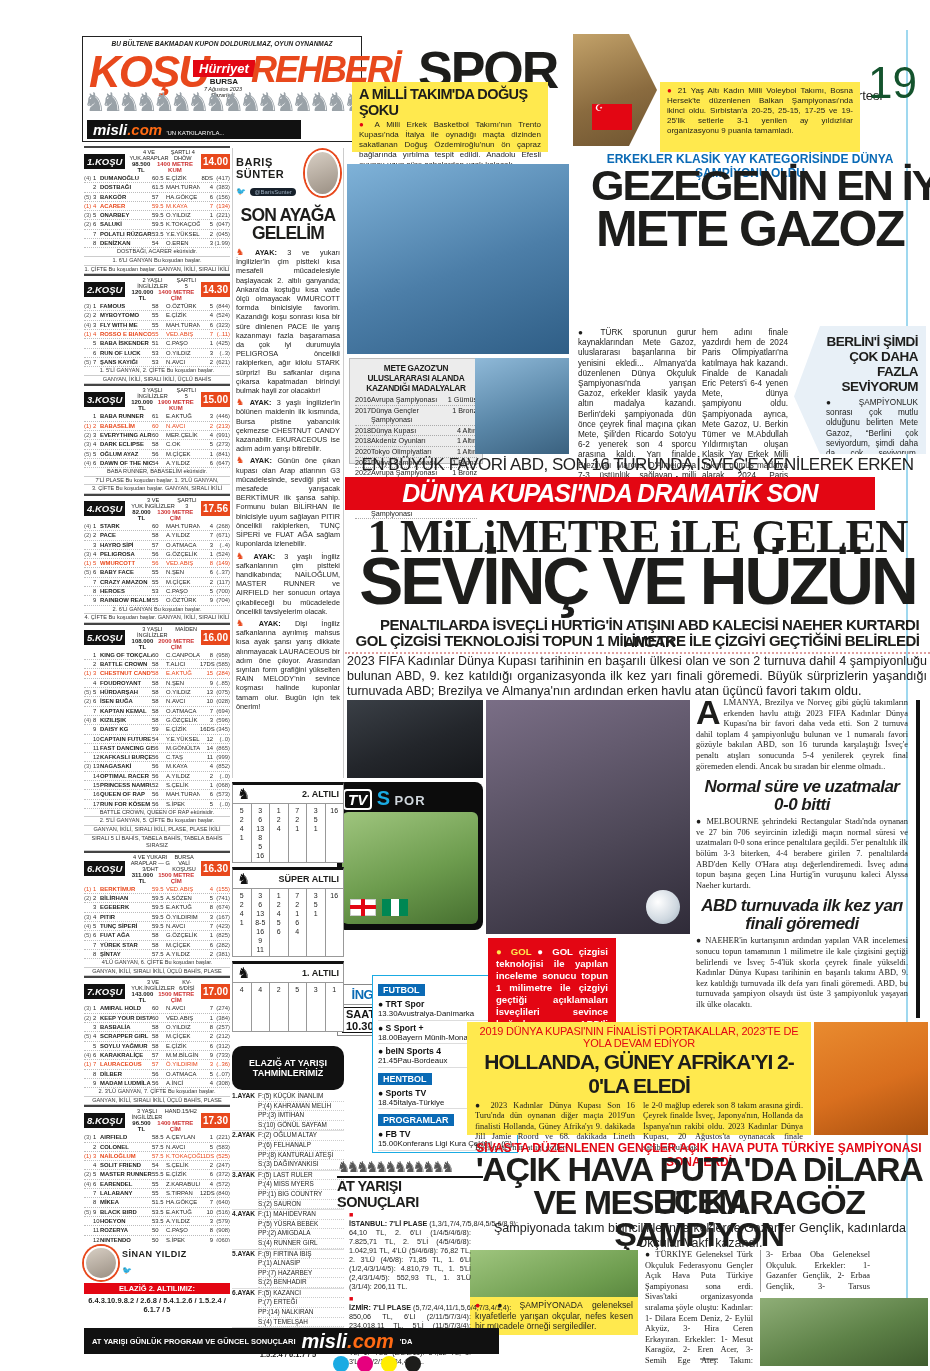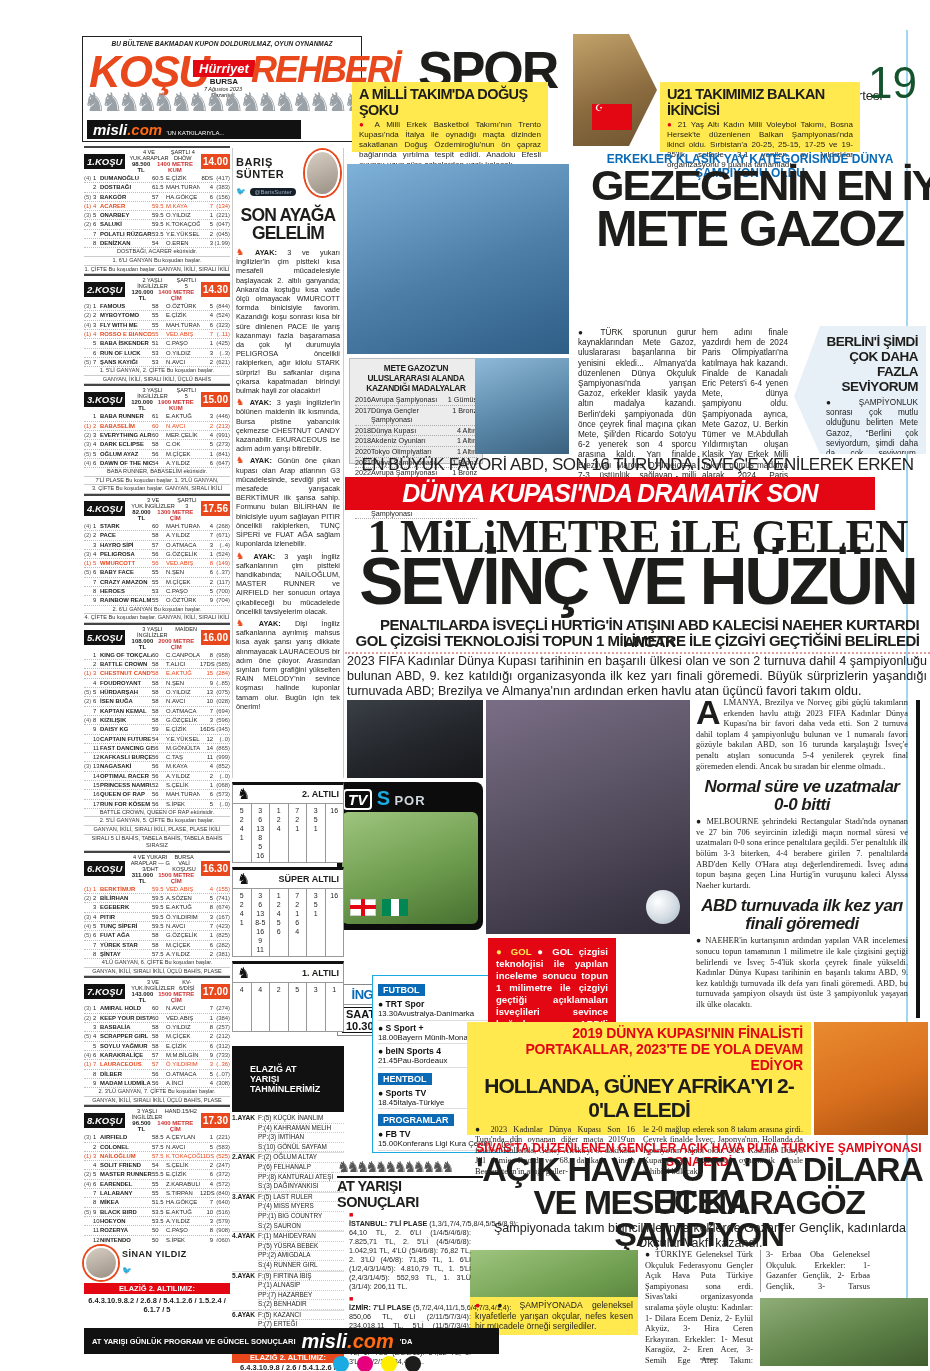--- a/index.html
+++ b/index.html
@@ -66,21 +66,21 @@
   .lsec{background:#0a6ab5;color:#fff;font-weight:bold;font-size:9px;display:inline-block;padding:1px 5px;margin:3px 0 1px;}
   .lchan{font-weight:bold;font-size:8.6px;margin-top:2px;}
   .lchan .bul{color:#111;}
   .litem{display:flex;font-size:7.8px;line-height:10.5px;border-bottom:1px solid #ddd;}
   .litem .nm{flex:1;}
   
   .golbox{background:#e30613;color:#fff;font-weight:bold;font-size:9.6px;line-height:12px;padding:8px;text-align:justify;}
   .golbox .yb{color:#ffe94e;}
   
   .hollanda{background:#ffe94e;padding:3px 8px;}
-  .hol-kick{color:#e30613;font-weight:bold;font-size:14px;text-align:right;letter-spacing:-.2px;}
+  .hol-kick{color:#e30613;font-weight:normal;font-size:11px;text-align:center;letter-spacing:-.2px;}
   .hol-head{font-weight:bold;font-size:21px;letter-spacing:-1px;text-align:center;margin:1px 0 3px;}
   .hol-cols{display:flex;gap:8px;}
   .hol-cols p{margin:0;font-size:8.4px;line-height:10.4px;text-align:justify;font-family:"Liberation Serif",serif;flex:1;}
   
   .puta-kick{color:#e30613;font-weight:bold;text-align:center;font-size:12px;}
   .puta-head{font-weight:bold;text-align:center;font-size:34px;line-height:.95;letter-spacing:-1.5px;}
   .puta-lead{font-size:12.5px;line-height:15px;text-align:center;color:#222;}
   .pcol{font-size:8.4px;line-height:10.6px;text-align:justify;font-family:"Liberation Serif",serif;}
   .caption{background:#ffe94e;font-size:8.6px;line-height:10.5px;padding:3px 5px;text-align:justify;}
   
@@ -112,21 +112,21 @@
   .avatar{border-radius:50%;background:linear-gradient(160deg,#d8cfc4,#9a8f83);border:2px solid #fff;box-shadow:0 0 0 2px #e8481c;}
   
   .coupon{border:1px solid #999;border-top:3px solid #111;margin-bottom:4px;background:#fff;}
   .c-head{display:flex;justify-content:space-between;align-items:center;padding:0 4px;}
   .c-head .hrs{font-size:15px;color:#111;}
   .c-title{font-size:9px;font-weight:bold;}
   .c-grid{display:flex;border-top:1px solid #999;}
   .c-col{flex:1;border-right:1px solid #999;text-align:center;font-size:7px;line-height:9px;padding:2px 0;min-height:44px;}
   .c-col:last-child{border-right:none;}
   
-  .etit{background:#111;color:#fff;text-align:left;font-weight:bold;font-size:9px;line-height:10px;padding:18px;}
+  .etit{background:#111;color:#fff;text-align:center;font-weight:bold;font-size:9px;line-height:10px;padding:12px;border-radius:10px;}
   .ayakrow{display:flex;font-size:6.4px;line-height:8.6px;border-bottom:1px solid #ddd;}
   .ayakrow .al{width:26px;font-weight:bold;font-size:6.6px;}
   .ayakrow .av{flex:1;}
   .ayakrow .av div{border-bottom:1px dotted #ccc;}
   .ealt{background:#e8481c;color:#fff;font-weight:bold;font-size:7.5px;text-align:center;padding:1px;}
   .enums{font-size:7.5px;font-weight:bold;text-align:center;line-height:9px;}
   
   .res-title{font-weight:bold;font-size:14.5px;letter-spacing:-.5px;border-top:2px solid #111;}
   .res p{margin:0 12px 3px;font-size:7.2px;line-height:9px;text-align:justify;}
   .sq{color:#e30613;}
@@ -176,21 +176,20 @@
   <div class="abs pageno" style="left:868px;top:58px;">19</div>
 
   <div class="abs ybox" style="left:352px;top:82px;width:182px;height:62px;">
     <h3 class="cond">A MİLLİ TAKIM'DA DOĞUŞ ŞOKU</h3>
     <p><span class="reddot">● </span><span>A Milli Erkek Basketbol Takımı'nın Trento Kupası'nda İtalya ile oynadığı maçta dizinden sakatlanan Doğuş Özdemiroğlu'nun ön çapraz bağlarında yırtılma tespit edildi. Anadolu Efesli oyuncu uzun süre sahalardan uzak kalacak.</span></p>
   </div>
   <div class="abs hexa" style="left:545px;top:34px;width:112px;height:112px;">
     <div class="flag" style="position:absolute;left:47px;top:70px;width:40px;height:26px;"></div>
   </div>
   <div class="abs ybox" style="left:660px;top:82px;width:186px;height:62px;">
-    <h3 class="cond">U21 TAKIMIMIZ BALKAN İKİNCİSİ</h3>
     <p><span class="reddot">● </span><span>21 Yaş Altı Kadın Milli Voleybol Takımı, Bosna Hersek'te düzenlenen Balkan Şampiyonası'nda ikinci oldu. Sırbistan'a 20-25, 25-15, 17-25 ve 19-25'lik setlerle 3-1 yenilen ay yıldızlılar organizasyonu 9 puanla tamamladı.</span></p>
   </div>
 
   <div class="abs kick" style="left:575px;top:152px;width:350px;font-size:12px;">ERKEKLER KLASİK YAY KATEGORİSİNDE DÜNYA ŞAMPİYONU OLDU</div>
   <div class="abs head1" style="left:570px;top:166px;width:436px;font-size:43px;">GEZEGENİN EN İYİSİ</div>
   <div class="abs head1" style="left:570px;top:206px;width:360px;font-size:50px;">METE GAZOZ</div>
 
   <div class="abs photo" style="left:347px;top:164px;width:222px;height:190px;"></div>
 
   <div class="abs medalbox" style="left:349px;top:358px;width:122px;height:96px;">

